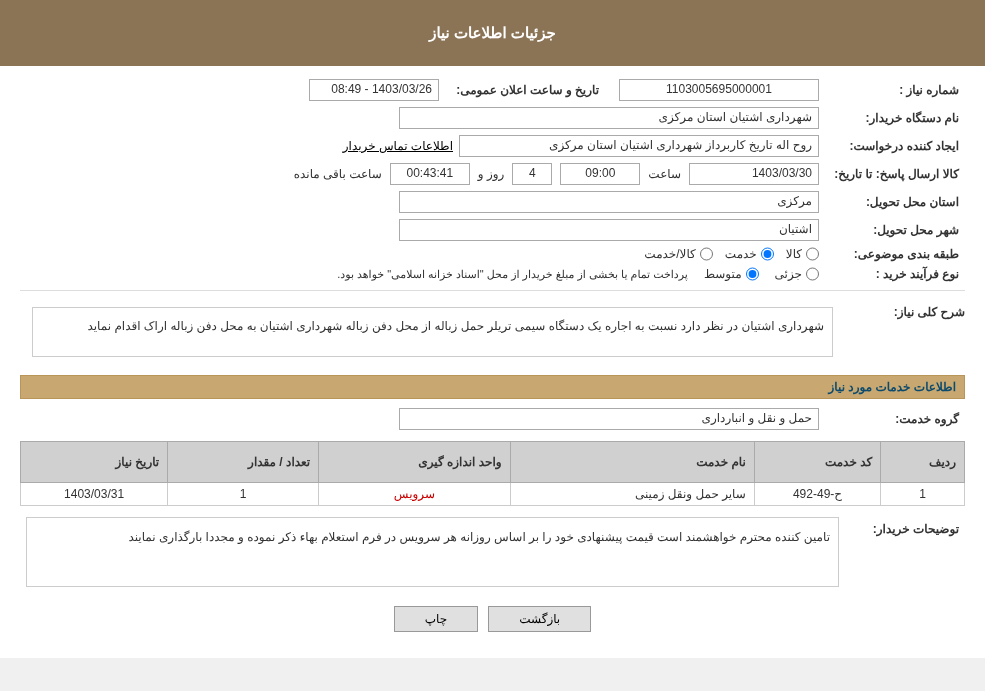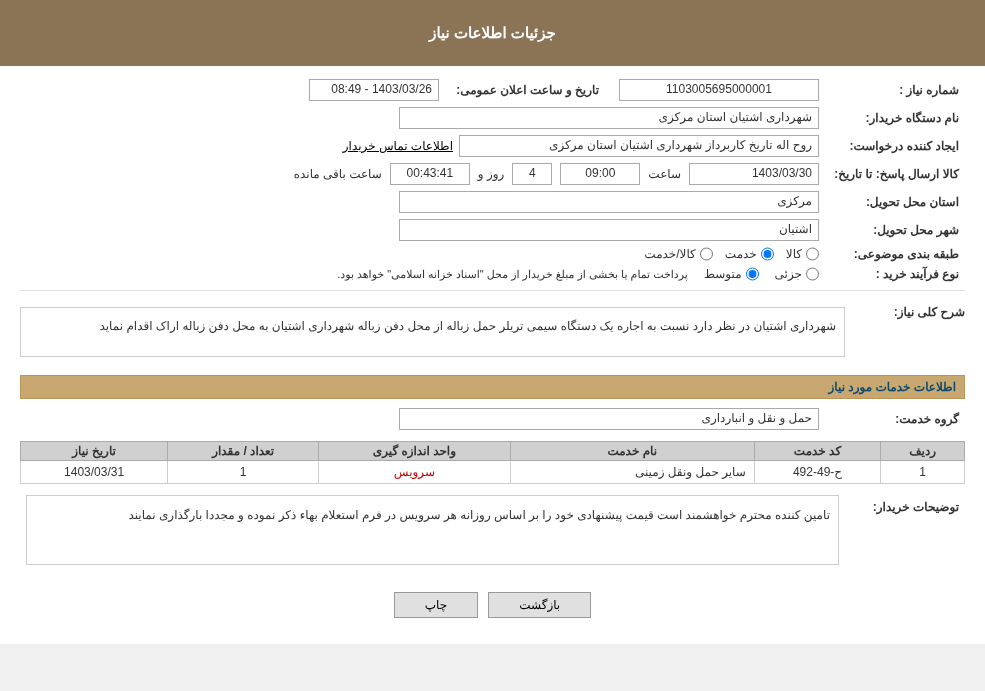--- a/index.html
+++ b/index.html
@@ -89,51 +89,50 @@
       gap: 4px;
     }
     .process-type-row {
       display: flex;
       align-items: center;
       gap: 16px;
     }
     .description-box {
       border: 1px solid #ccc;
       padding: 8px;
-      margin: 8px 0;
+      margin: 8px 12px;
       background: #fff;
       min-height: 50px;
       text-align: right;
       line-height: 1.8;
     }
     .services-table {
       width: 100%;
       border-collapse: collapse;
       margin: 8px 0;
     }
     .services-table th {
       background: #d0d0d0;
       border: 1px solid #aaa;
-      padding: 2px 8px;
-      text-align: center;
+      padding: 13px 8px;
+      text-align: right;
       font-weight: bold;
     }
     .services-table td {
       border: 1px solid #ccc;
       padding: 4px 8px;
       text-align: center;
     }
     .buyer-notes-box {
       border: 1px solid #ccc;
       padding: 8px;
       background: #fff;
       min-height: 70px;
       text-align: right;
       line-height: 1.9;
-      margin-bottom: 8px;
     }
     .buyer-notes-label {
       font-weight: bold;
       color: #333;
       white-space: nowrap;
       vertical-align: top;
       padding-top: 8px;
       padding-right: 8px;
     }
     .buttons-row {

